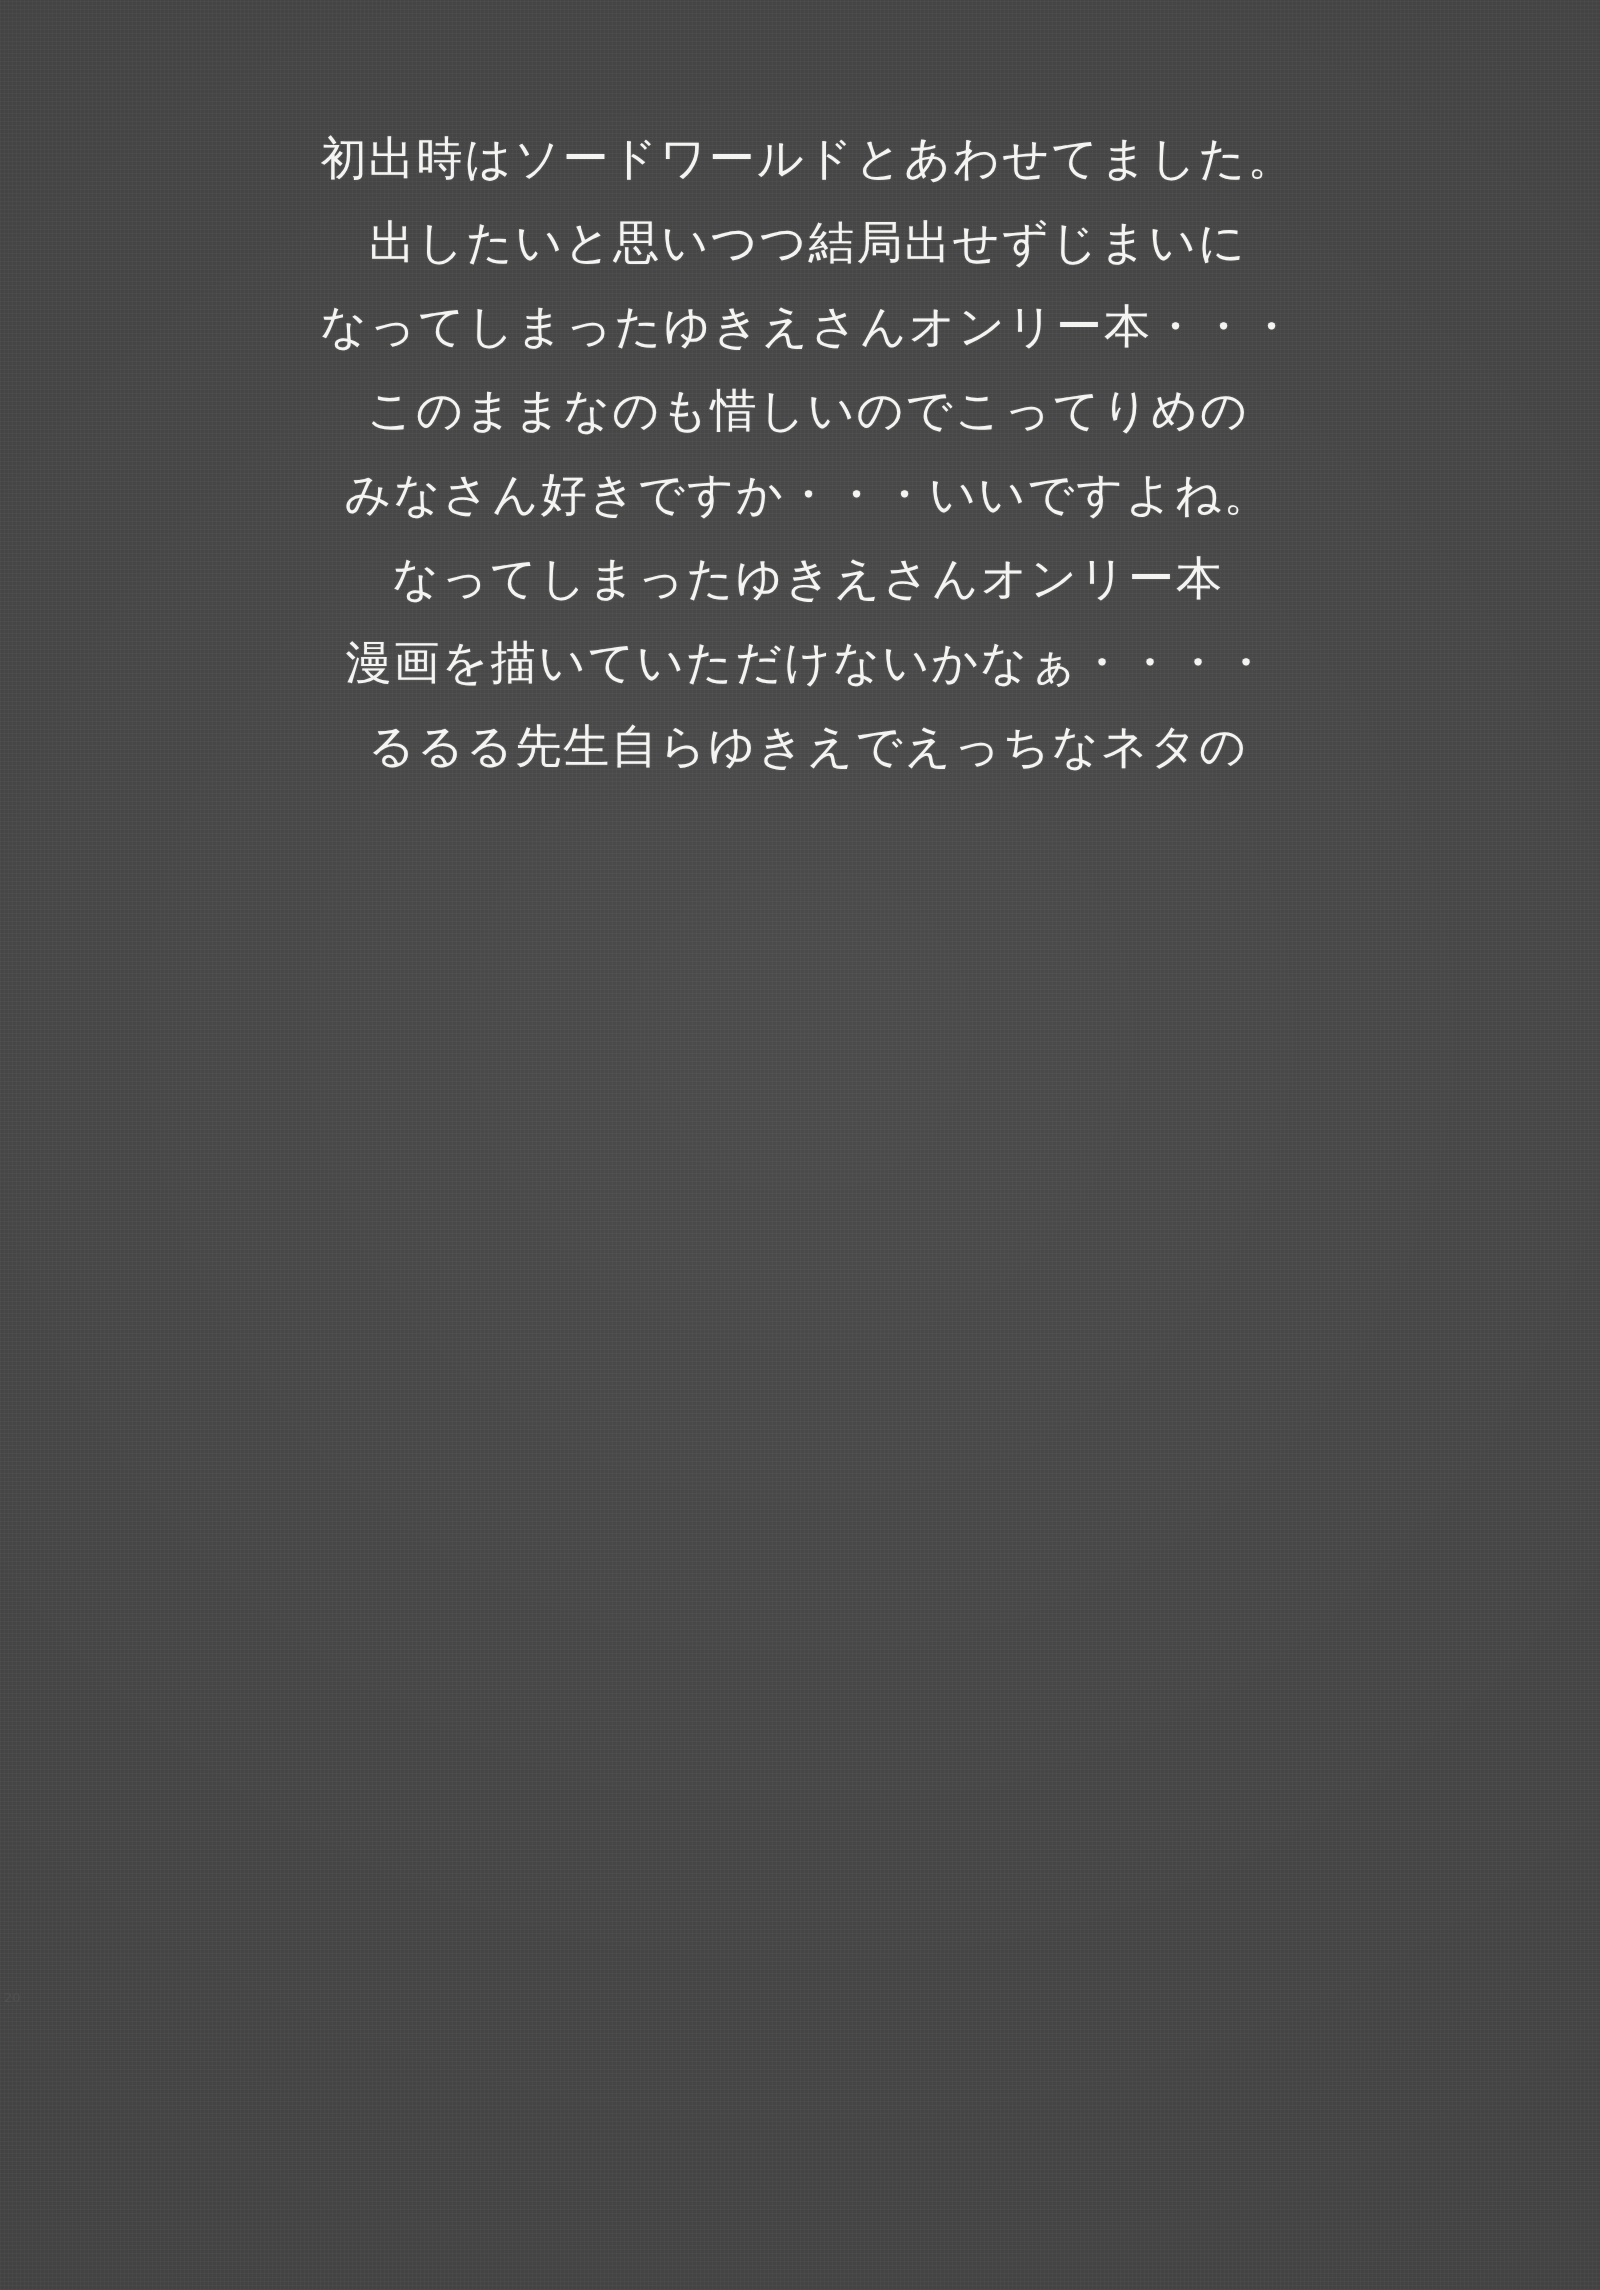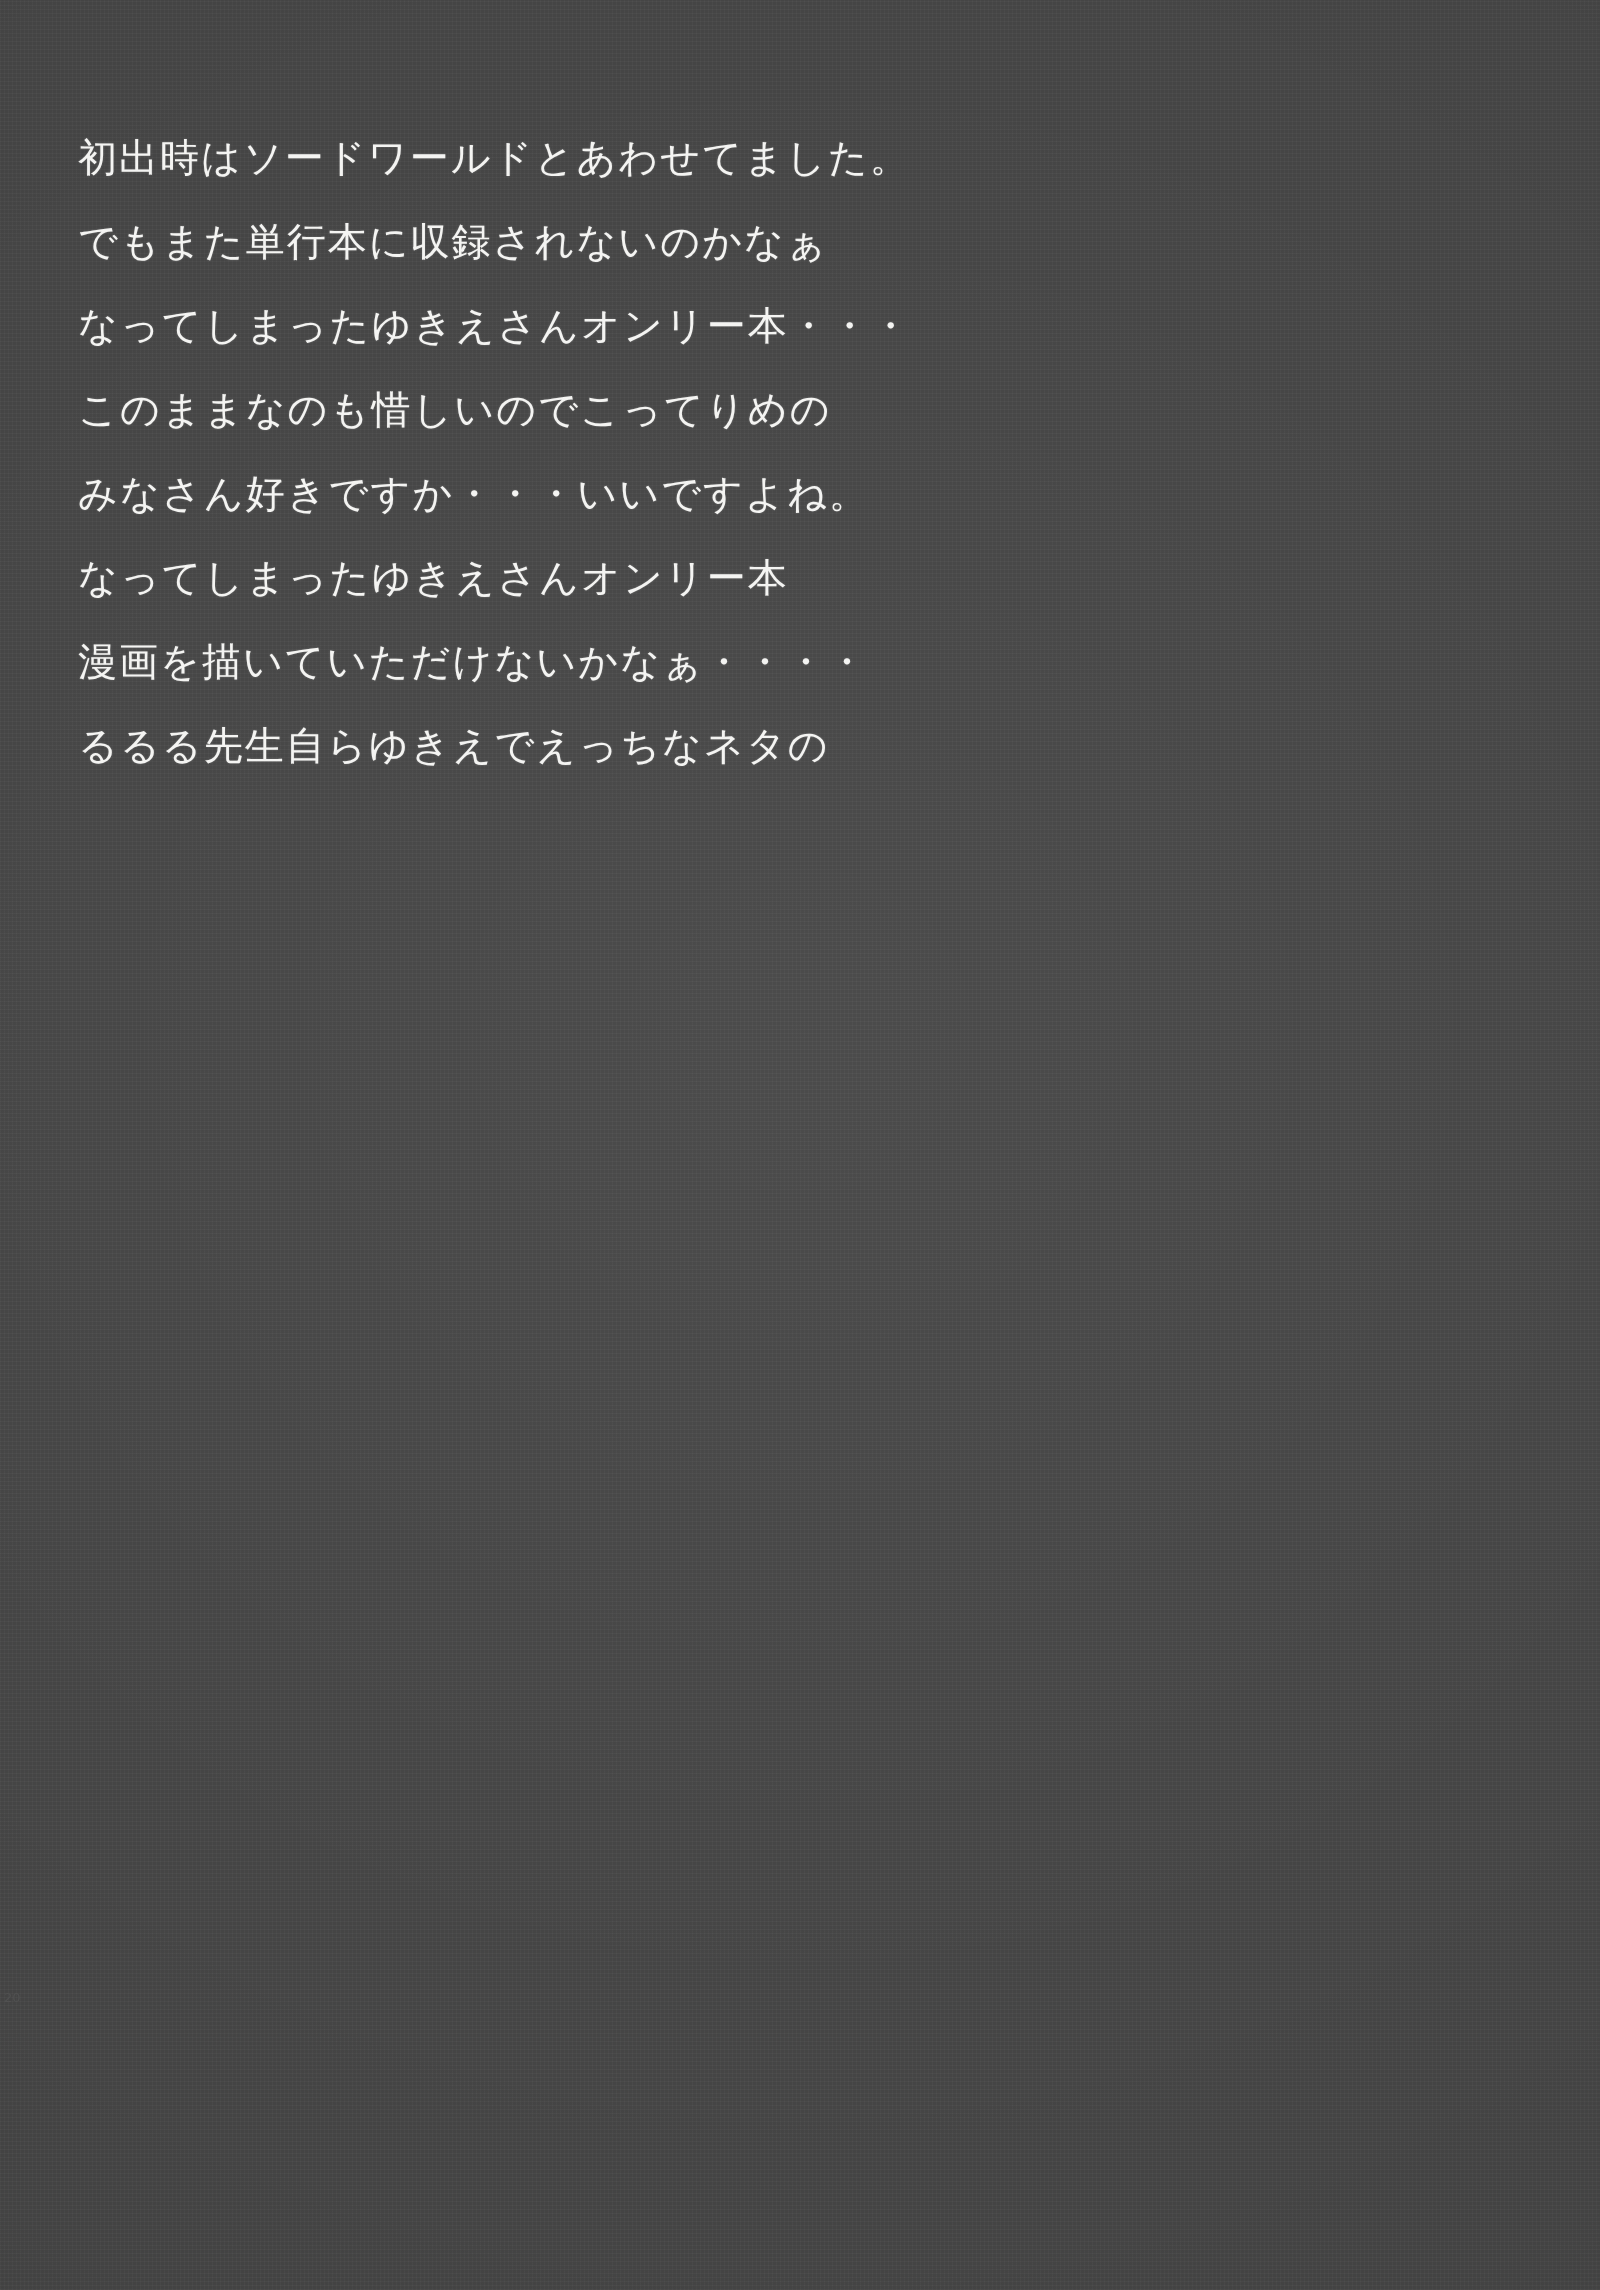--- a/index.html
+++ b/index.html
@@ -36,46 +36,47 @@
 
   #afterword {
     position: absolute;
     left: 78px;
     top: 116px;
     width: 1460px;
   }
 
   .line {
     color: #f4f4f2;
-    font-size: 39px;
+    font-size: 46px;
     line-height: 84px;
     letter-spacing: 2px;
     white-space: pre;
     text-shadow: 0 0 2px rgba(255,255,255,0.25);
+    text-align: center;
   }
 
   
   #page-number {
     position: absolute;
     left: 4px;
     top: 1990px;
     font-size: 13px;
     color: #515151;
     letter-spacing: 0;
   }
 </style>
 </head>
 <body>
 
 <div id="page">
   <div id="vignette"></div>
 
   <div id="afterword">
     <div class="line">初出時はソードワールドとあわせてました。</div>
-    <div class="line">でもまた単行本に収録されないのかなぁ</div>
+    <div class="line">出したいと思いつつ結局出せずじまいに</div>
     <div class="line">なってしまったゆきえさんオンリー本・・・</div>
     <div class="line">このままなのも惜しいのでこってりめの</div>
     <div class="line">みなさん好きですか・・・いいですよね。</div>
     <div class="line">なってしまったゆきえさんオンリー本</div>
     <div class="line">漫画を描いていただけないかなぁ・・・・</div>
     <div class="line">るるる先生自らゆきえでえっちなネタの</div>
   </div>
 
   <div id="page-number">20</div>
 </div>

